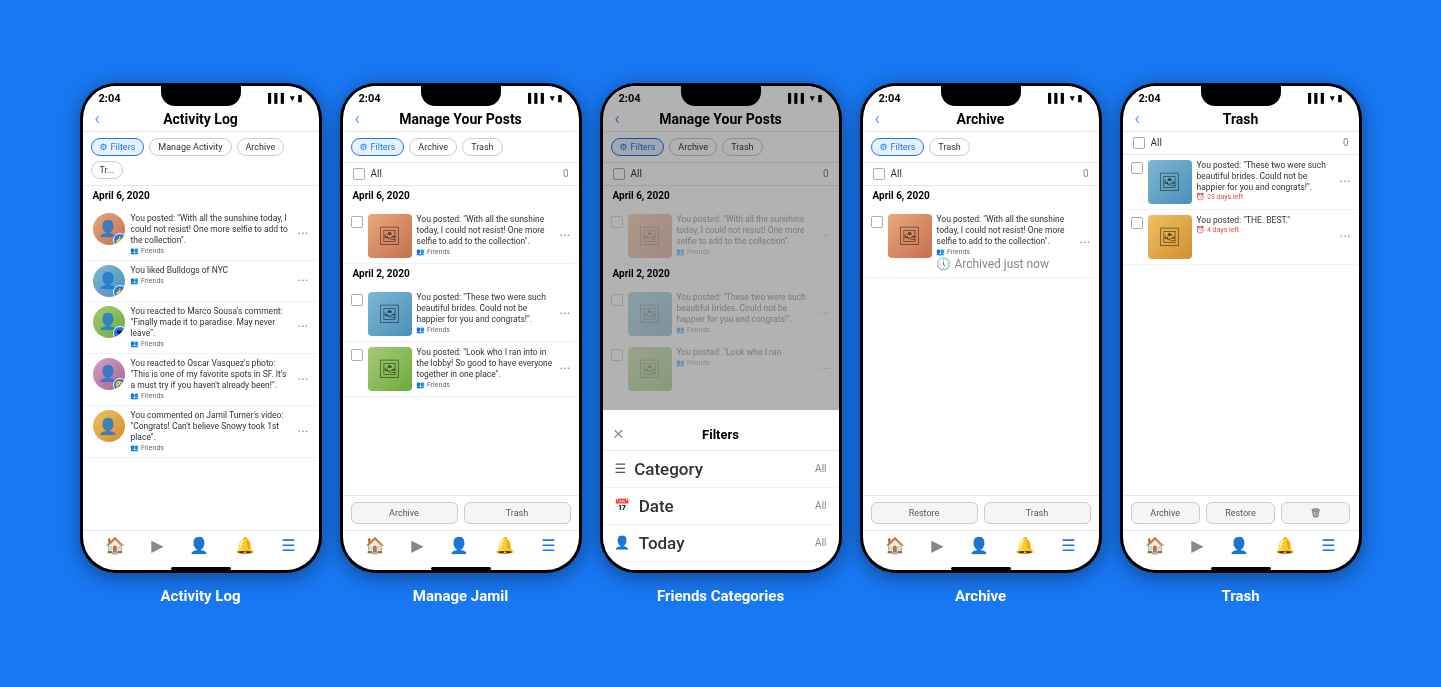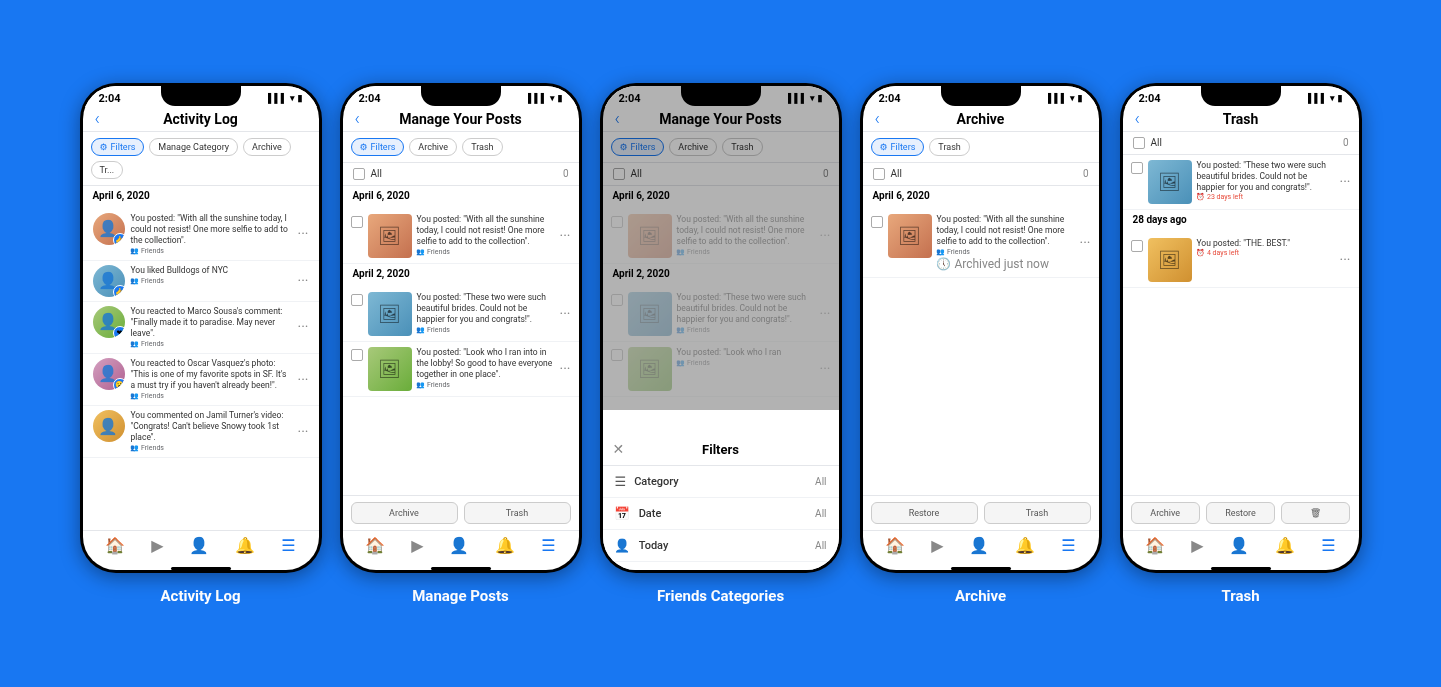--- a/index.html
+++ b/index.html
@@ -288,21 +288,21 @@
     .filter-title { font-size: 13px; font-weight: 700; }
     .filter-close { position: absolute; left: 10px; font-size: 14px; color: #888; }
     .filter-item {
       display: flex;
       align-items: center;
       padding: 8px 12px;
       border-bottom: 1px solid #f0f2f5;
       gap: 8px;
     }
     .filter-item-icon { font-size: 13px; color: #555; }
-    .filter-item-text { font-size: 11px; color: #333; flex: 1; font-weight: 500; }
+    .filter-item-text { font-size: 17px; color: #333; flex: 1; font-weight: 500; }
     .filter-item-value { font-size: 10px; color: #888; }
     
     .dim-overlay {
       position: absolute;
       top: 0; left: 0; right: 0;
       background: rgba(0,0,0,0.3);
       z-index: 15;
     }
     
     .av1 { background: linear-gradient(135deg, #e8a87c, #c4704f); }
@@ -341,21 +341,21 @@
           <div class="nav-header">
             <span class="nav-back">‹</span>
             <span class="nav-title">Activity Log</span>
           </div>
           <div class="pills-row">
             <div class="pill active">
               <span>⚙</span>
               <span>Filters</span>
             </div>
             <div class="pill">
-              <span>Manage Category</span>
+              <span>Manage Activity</span>
             </div>
             <div class="pill">
               <span>Archive</span>
             </div>
             <div class="pill">
               <span>Tr...</span>
             </div>
           </div>
           <div class="content">
             <div class="date-section">
@@ -491,21 +491,21 @@
           <div class="bottom-nav">
             <span class="nav-icon">🏠</span>
             <span class="nav-icon">▶</span>
             <span class="nav-icon">👤</span>
             <span class="nav-icon">🔔</span>
             <span class="nav-icon active">☰</span>
           </div>
           <div class="home-bar"></div>
         </div>
       </div>
-      <div class="phone-label">Manage Posts</div>
+      <div class="phone-label">Manage Jamil</div>
     </div>
     <div class="phone-wrapper">
       <div class="phone">
         <div class="phone-inner">
           <div class="notch"></div>
           <div class="status-bar">
     <span class="time">2:04</span>
     <div class="status-icons">
       <span style="font-size:9px;">▌▌▌</span>
       <span style="font-size:9px;">▾</span>
@@ -691,23 +691,20 @@
             <div class="post-item">
               <div class="checkbox"></div>
               <div class="post-thumb av2">
                 <div class="thumb-content">
                   <span style="font-size:18px; opacity:0.6;">🖼</span>
                 </div>
               </div>
               <div class="post-content">You posted: "These two were such beautiful brides. Could not be happier for you and congrats!".<div class="tag-days">⏰ 23 days left</div></div>
               <div class="more-btn">···</div>
             </div>
-            <div class="date-section">
-              <div class="date-header">28 days ago</div>
-            </div>
             <div class="post-item">
               <div class="checkbox"></div>
               <div class="post-thumb av5">
                 <div class="thumb-content">
                   <span style="font-size:18px; opacity:0.6;">🖼</span>
                 </div>
               </div>
               <div class="post-content">You posted: "THE. BEST."<div class="tag-days">⏰ 4 days left</div></div>
               <div class="more-btn">···</div>
             </div>

